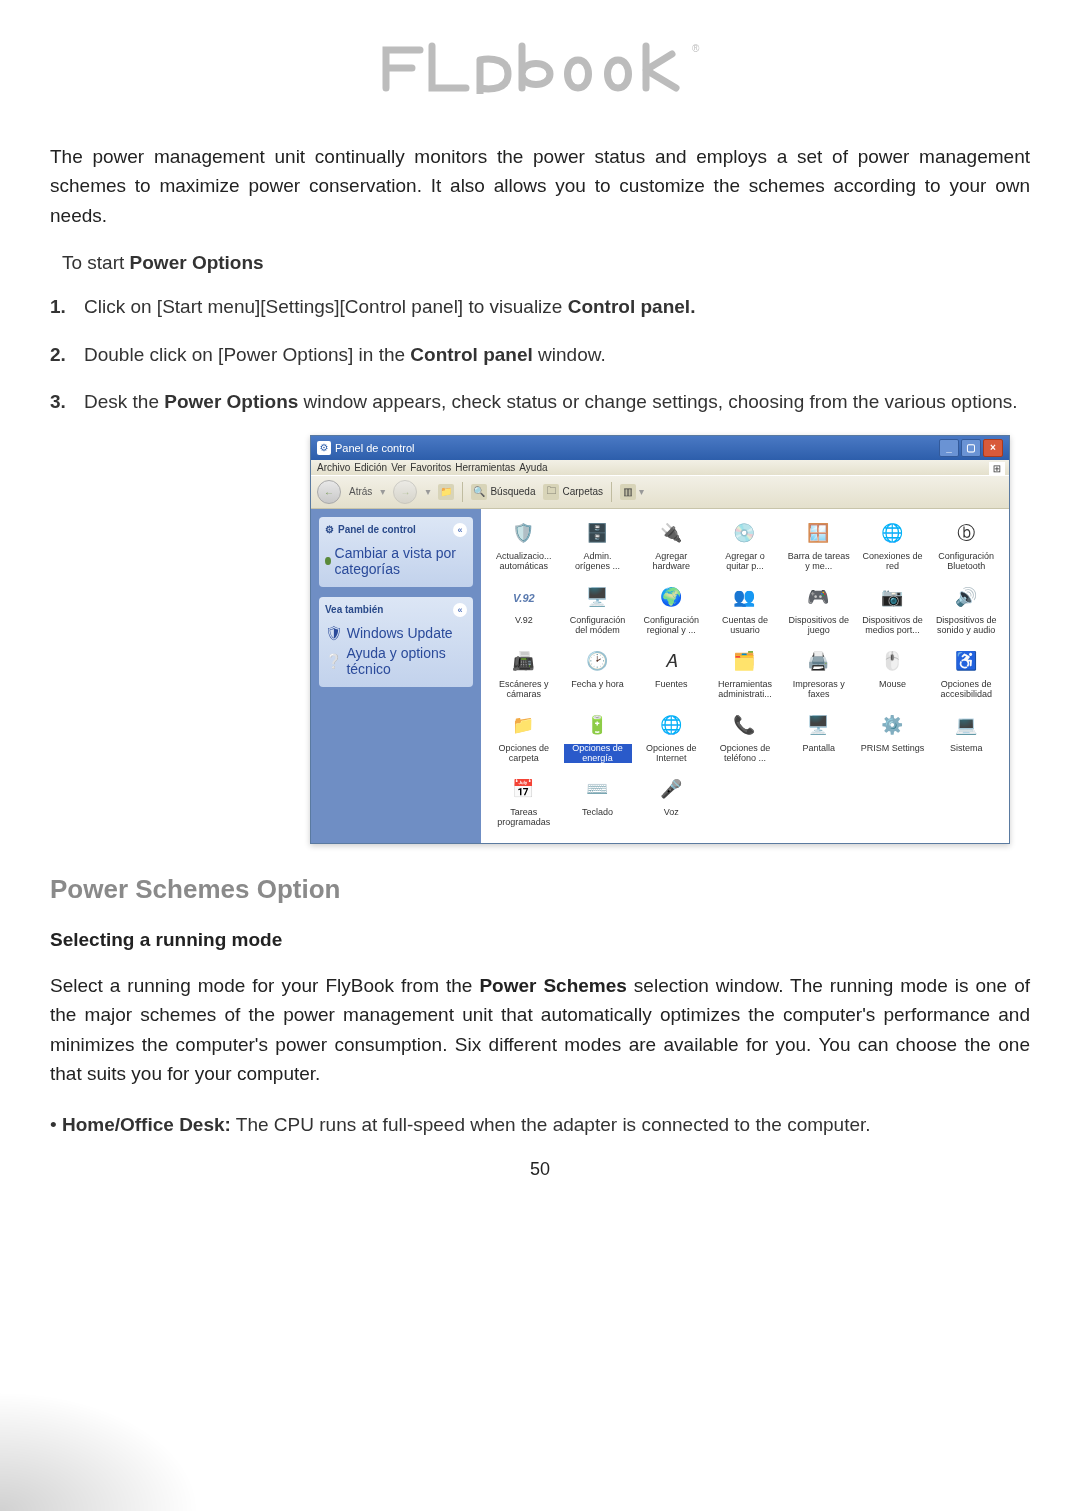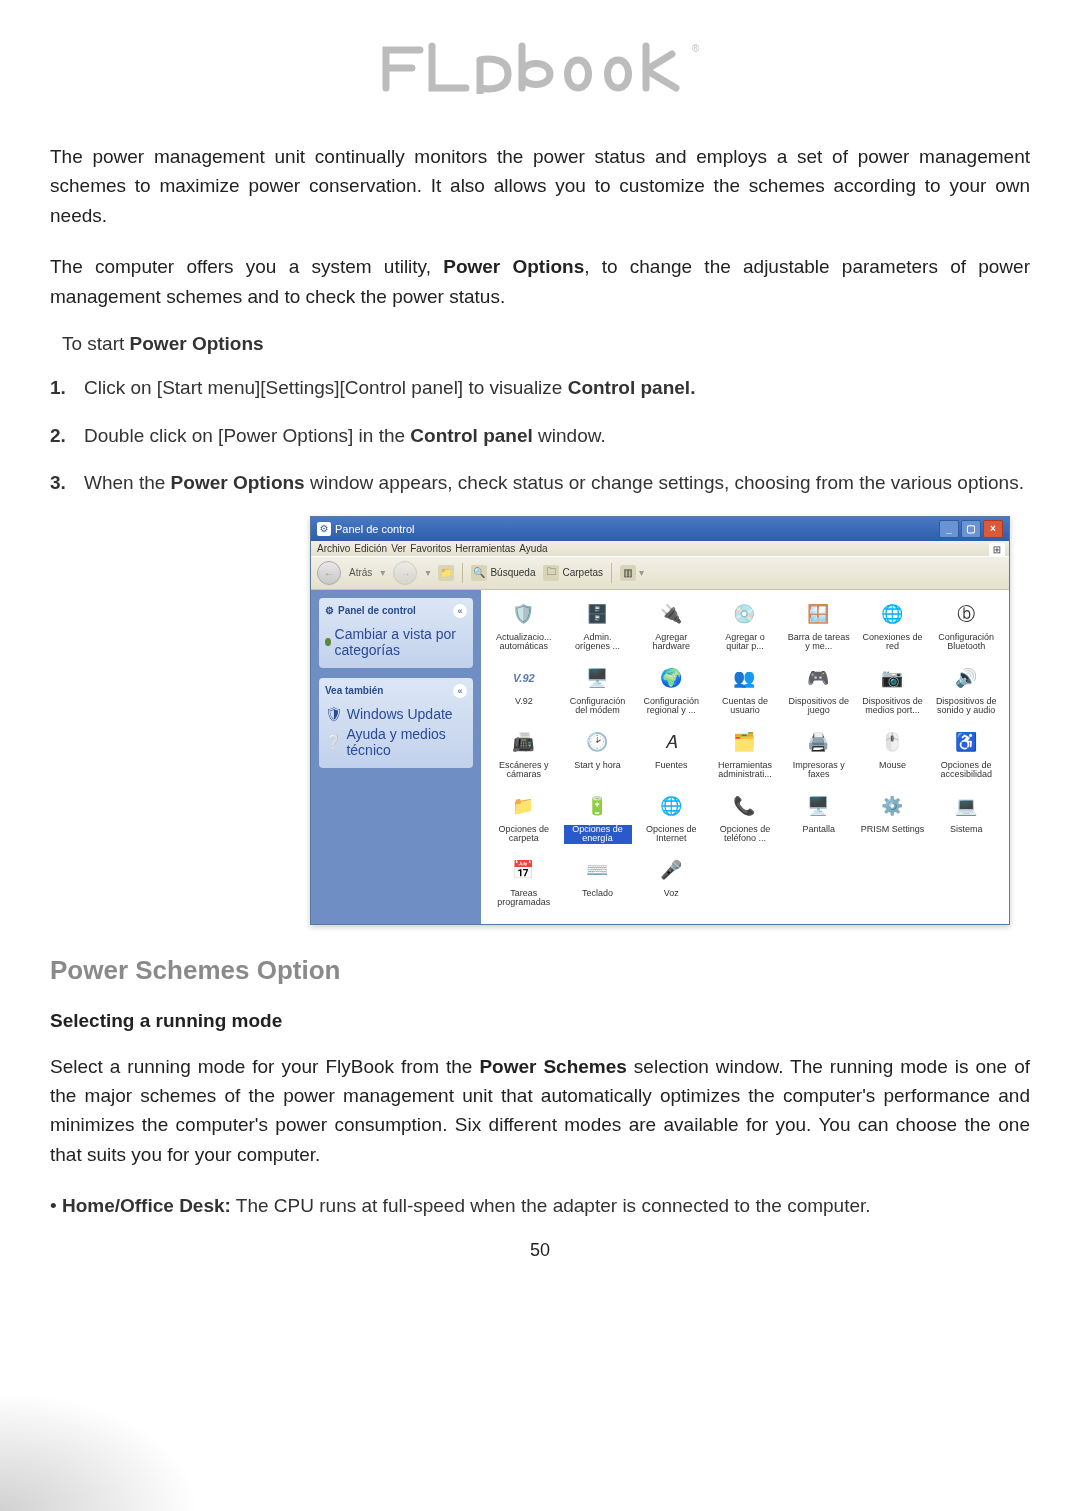--- a/index.html
+++ b/index.html
@@ -250,40 +250,37 @@
           <path d="M266 6 L266 48 M266 30 L292 14 M266 30 L296 48"></path>
         </g>
         <text x="312" y="12" font-size="10" fill="#bcbcbc">®</text>
       </svg>
     </span>
   </div>
 
 
   <p class="body">The power management unit continually monitors the power status and employs a set of power management schemes to maximize power conservation. It also allows you to customize the schemes according to your own needs.</p>
 
-  <p class="body">
-    <span>The computer offers you a system utility, </span><b>Power Options</b><span>, to change the adjustable parameters of power management schemes and to check the power status.</span>
-  </p>
 
   <p class="lead">
     <span>To start </span><b>Power Options</b>
   </p>
 
   <ol class="steps">
     <li>
       <span class="num">1.</span>
       <span>Click on [Start menu][Settings][Control panel] to visualize </span><b>Control panel.</b><span></span>
     </li>
     <li>
       <span class="num">2.</span>
       <span>Double click on [Power Options] in the </span><b>Control panel</b><span> window.</span>
     </li>
     <li>
       <span class="num">3.</span>
-      <span>When the </span><b>Power Options</b><span> window appears, check status or change settings, choosing from the various options.</span>
+      <span>Desk the </span><b>Power Options</b><span> window appears, check status or change settings, choosing from the various options.</span>
     </li>
   </ol>
 
   <div class="screenshot-wrap">
     <div class="cp-window">
       <div class="cp-titlebar">
         <div class="cp-titlebar-left">
           <span class="cp-title-icon">⚙</span>
           <span>Panel de control</span>
         </div>
@@ -345,21 +342,21 @@
             <div class="hdr">
               <span>Vea también</span>
               <span class="chev">«</span>
             </div>
             <div class="link">
               <span>🛡</span>
               <span>Windows Update</span>
             </div>
             <div class="link">
               <span>❔</span>
-              <span>Ayuda y medios técnico</span>
+              <span>Ayuda y options técnico</span>
             </div>
           </div>
         </div>
         <div class="cp-icons" id="cp-icons">
 
         <div class="cp-item">
               <div class="cp-ico">🛡️</div>
               <div class="cp-lbl">Actualizacio... automáticas</div>
             </div>
             <div class="cp-item">
@@ -413,21 +410,21 @@
             <div class="cp-item">
               <div class="cp-ico">🔊</div>
               <div class="cp-lbl">Dispositivos de sonido y audio</div>
             </div>
             <div class="cp-item">
               <div class="cp-ico">📠</div>
               <div class="cp-lbl">Escáneres y cámaras</div>
             </div>
             <div class="cp-item">
               <div class="cp-ico">🕑</div>
-              <div class="cp-lbl">Start y hora</div>
+              <div class="cp-lbl">Fecha y hora</div>
             </div>
             <div class="cp-item">
               <div class="cp-ico">𝐴</div>
               <div class="cp-lbl">Fuentes</div>
             </div>
             <div class="cp-item">
               <div class="cp-ico">🗂️</div>
               <div class="cp-lbl">Herramientas administrati...</div>
             </div>
             <div class="cp-item">

